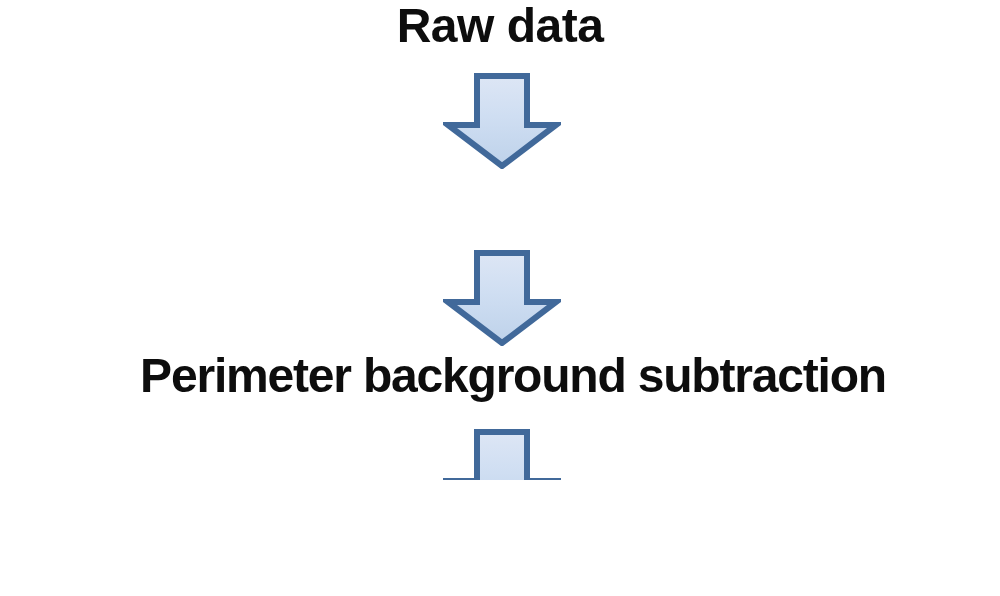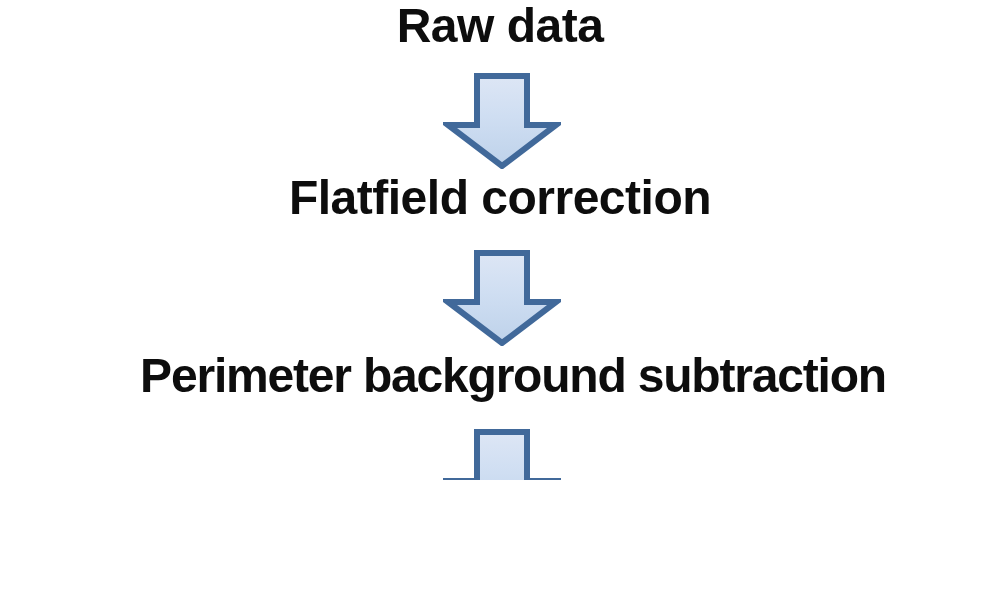--- a/index.html
+++ b/index.html
@@ -60,21 +60,20 @@
         <linearGradient id="ag1" x1="0" y1="0" x2="0" y2="1">
           <stop offset="0%" stop-color="#dde6f5"></stop>
           <stop offset="45%" stop-color="#cfdef2"></stop>
           <stop offset="100%" stop-color="#bed2ea"></stop>
         </linearGradient>
       </defs>
       <polygon points="34,3 84,3 84,52 113,52 59,93 5,52 34,52" fill="url(#ag1)" stroke="#41699a" stroke-width="6" stroke-linejoin="miter"></polygon>
     </svg>
   </div>
 
-  <div class="step-text step-2">Flatfield correction</div>
 
   <div class="arrow arrow-2">
     <svg width="118" height="96" viewBox="0 0 118 96" xmlns="http://www.w3.org/2000/svg">
       <defs>
         <linearGradient id="ag2" x1="0" y1="0" x2="0" y2="1">
           <stop offset="0%" stop-color="#dde6f5"></stop>
           <stop offset="45%" stop-color="#cfdef2"></stop>
           <stop offset="100%" stop-color="#bed2ea"></stop>
         </linearGradient>
       </defs>

